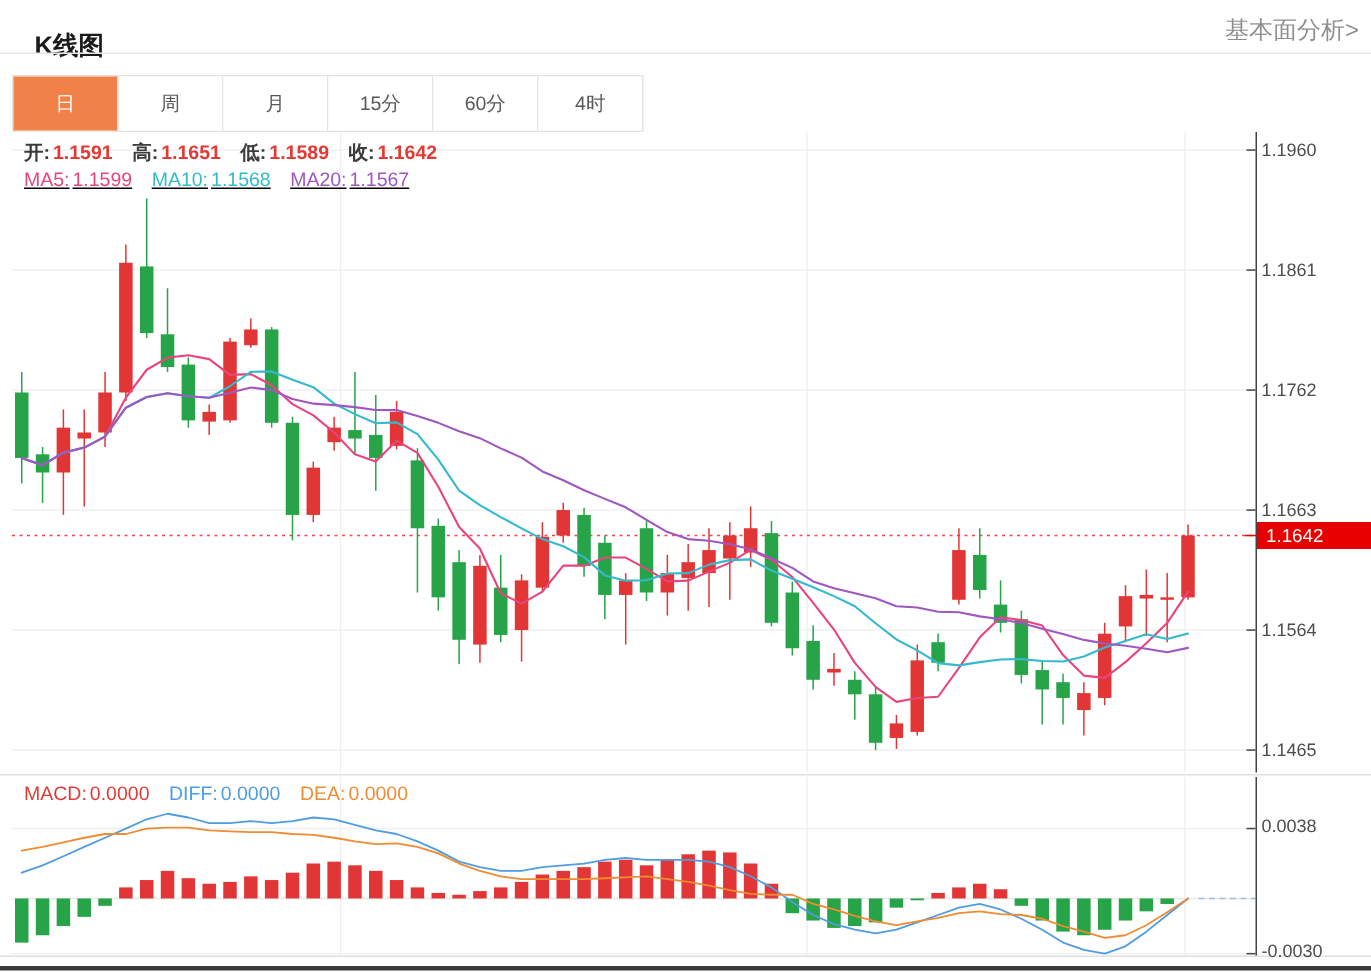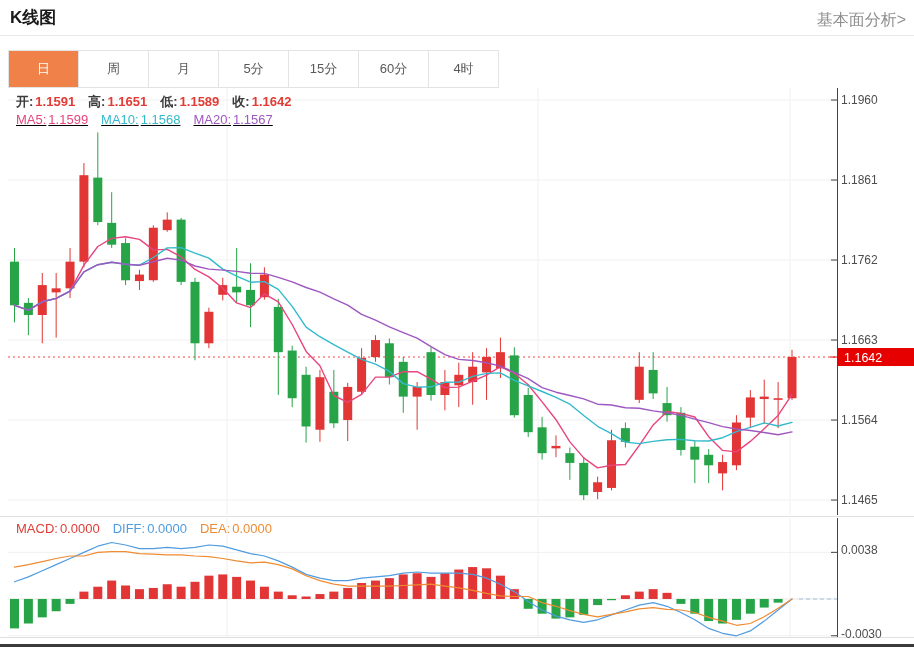--- a/index.html
+++ b/index.html
@@ -1,18 +1,18 @@
 <!DOCTYPE html>
 <html><head>
 <meta charset="utf-8">
 <style>
   html,body{margin:0;padding:0;background:#fff;}
   body{font-family:"Liberation Sans","DejaVu Sans",sans-serif;}
   .page{position:relative;width:914px;height:648px;background:#fff;overflow:hidden;}
-  .page-title{position:absolute;left:10px;top:6px;margin:0;font-size:17px;font-weight:bold;color:#1a1a1a;}
+  .page-title{position:absolute;left:10px;top:6px;margin:13px;font-size:17px;font-weight:bold;color:#1a1a1a;}
   .fa-link{position:absolute;right:8px;top:10px;font-size:16px;color:#8e8e8e;text-decoration:none;cursor:pointer;}
   .head-divider{position:absolute;left:0;top:35px;width:914px;height:0;border-top:1px solid #e8e8e8;}
   .tabbar{position:absolute;left:8px;top:50px;display:flex;border:1px solid #e3e3e3;background:#fff;}
   .tab{width:69px;height:36px;line-height:36px;text-align:center;font-size:13px;color:#595959;background:#fff;border-right:1px solid #e3e3e3;cursor:pointer;}
   .tab:last-child{border-right:none;}
   .tab.active{color:#fff;font-weight:normal;}
   svg#chart{position:absolute;left:0;top:0;}
   .row{position:absolute;font-size:13px;white-space:nowrap;pointer-events:none;}
   .row .lbl{color:#3c3c3c;margin-right:2px;}
   .row .val{margin-right:13px;}
@@ -24,21 +24,20 @@
 <body>
 
 <div class="page">
   <h1 class="page-title">K线图</h1>
   <a class="fa-link">基本面分析&gt;</a>
   <div class="head-divider"></div>
   <div class="tabbar" id="tabbar">
       <div class="tab active" style="background: rgb(239, 129, 73);">日</div>
       <div class="tab">周</div>
       <div class="tab">月</div>
-      <div class="tab">5分</div>
       <div class="tab">15分</div>
       <div class="tab">60分</div>
       <div class="tab">4时</div>
     </div>
   <svg id="chart" width="914" height="648" viewBox="0 0 914 648">
       <line x1="8" y1="100.04068887206654" x2="837" y2="100.04068887206654" stroke="#f0f0f0"></line>
       <line x1="8" y1="180.04258137774423" x2="837" y2="180.04258137774423" stroke="#f0f0f0"></line>
       <line x1="8" y1="260.0444738834219" x2="837" y2="260.0444738834219" stroke="#f0f0f0"></line>
       <line x1="8" y1="340.0463663890996" x2="837" y2="340.0463663890996" stroke="#f0f0f0"></line>
       <line x1="8" y1="420.0482588947755" x2="837" y2="420.0482588947755" stroke="#f0f0f0"></line>

